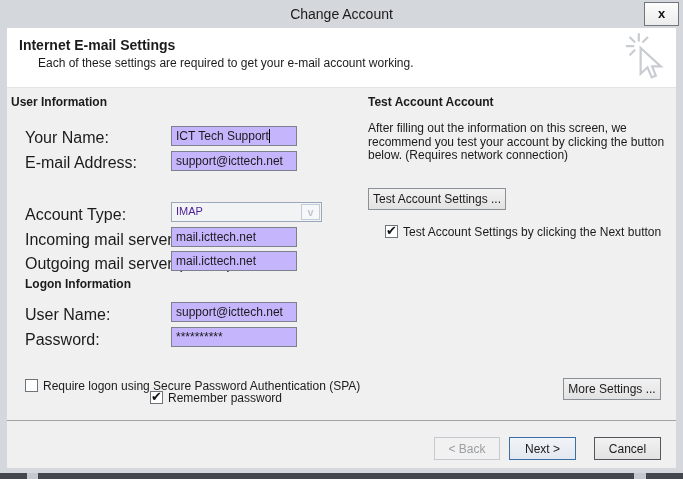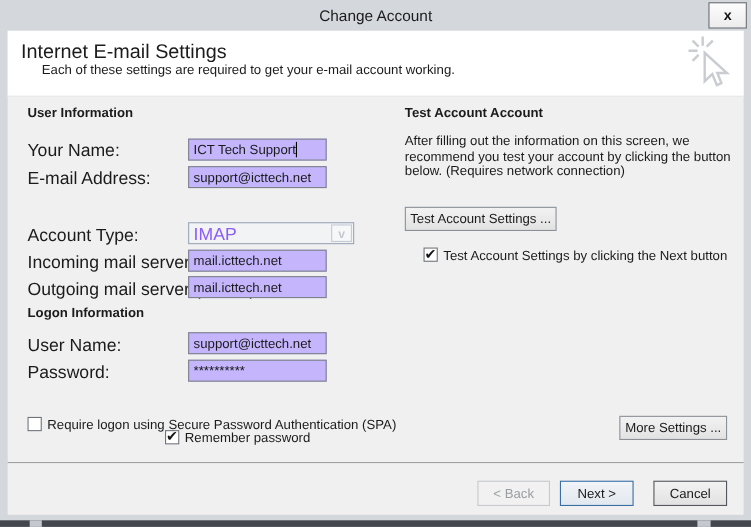--- a/index.html
+++ b/index.html
@@ -38,21 +38,21 @@
     width: 669px; height: 440px;
     background: #f0f0f0;
   }
   .page-header {
     position: absolute; left: 0; top: 0; width: 669px; height: 60px;
     background: #ffffff;
     border-bottom: 1px solid #e4e4e4;
   }
   .page-header .h-title {
     position: absolute; left: 12px; top: 9px;
-    font-weight: normal; font-size: 18px;
+    font-weight: bold; font-size: 14px;
   }
   .page-header .h-sub {
     position: absolute; left: 31px; top: 28px; font-size: 12px;
   }
   .cursor-icon { position: absolute; right: 5px; top: 4px; }
 
   .section-heading {
     position: absolute; font-weight: bold; font-size: 12px; white-space: nowrap;
   }
   .field-label { position: absolute; font-size: 16px; white-space: nowrap; }
@@ -66,21 +66,21 @@
   }
   .caret {
     position: absolute; width: 1px; height: 14px; background: #000;
   }
   
   .combo {
     position: absolute; width: 151px; height: 20px;
     border: 1px solid #99a7b8; background: #f2f3f5;
   }
   .combo .combo-value {
-    position: absolute; left: 4px; top: 2px; color: #8b5cf6; font-size: 16px;
+    position: absolute; left: 4px; top: 2px; color: #4c1d95; font-size: 11px;
   }
   .combo .combo-arrow-box {
     position: absolute; right: 1px; top: 1px; width: 19px; height: 16px;
     border: 1px solid #c3cbd6; background: #f6f7f8;
     text-align: center;
   }
   .combo .combo-arrow-box span {
     color: #c2c8d1; font-size: 11px; font-weight: bold; line-height: 15px;
   }
   
@@ -145,21 +145,21 @@
           <line x1="15" y1="1" x2="15" y2="10"></line>
           <line x1="1" y1="15" x2="10" y2="15"></line>
           <line x1="5" y1="5" x2="11" y2="11"></line>
           <line x1="25" y1="5" x2="19" y2="11"></line>
           <line x1="5" y1="25" x2="11" y2="19"></line>
         </g>
         <path d="M17,17 L17,45 L24.5,38 L29,49 L33.5,47 L29.5,37 L39,37 Z" fill="#ffffff" stroke="#c9ccd1" stroke-width="2.4"></path>
       </svg>
     </div>
 
-    <div class="section-heading" style="left:18px; top:67px;">User Information</div>
+    <div class="section-heading" style="left:4px; top:67px;">User Information</div>
 
     <div class="field-label" style="left:18px; top:101px;">Your Name:</div>
     <input class="textbox" style="left: 164px; top: 98px;" type="text" value="ICT Tech Support">
     <div class="caret" style="left:262px; top:101px;"></div>
 
     <div class="field-label" style="left:18px; top:126px;">E-mail Address:</div>
     <input class="textbox" style="left: 164px; top: 123px;" type="text" value="support@icttech.net">
 
 
     <div class="field-label" style="left:18px; top:178px;">Account Type:</div>

